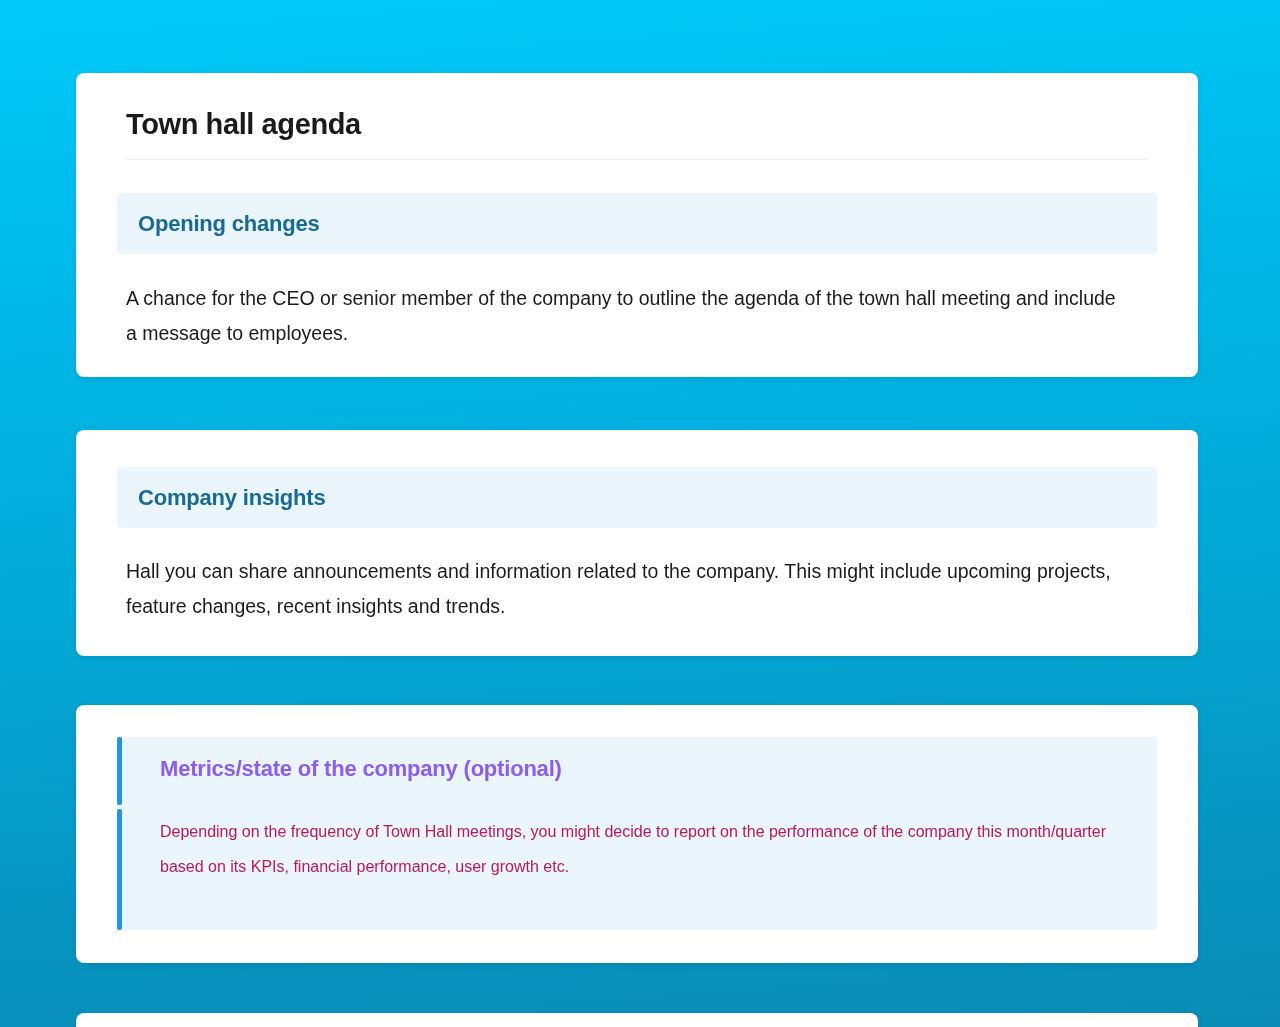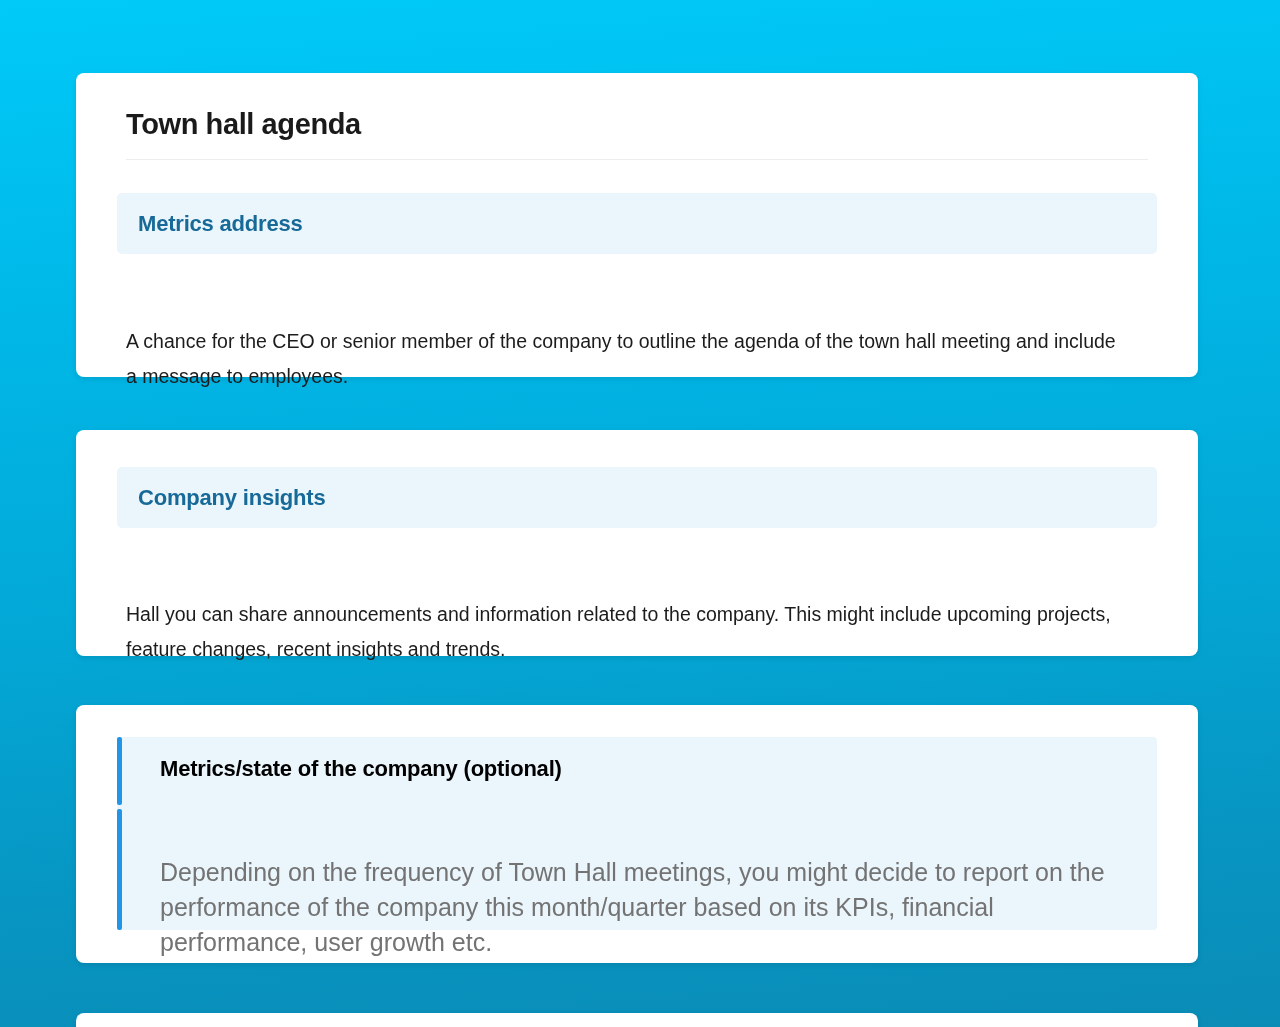--- a/index.html
+++ b/index.html
@@ -81,21 +81,20 @@
   #card-2 .heading-band { top: 37px;  height: 61px; }
 
   
   .body-text {
     position: absolute;
     left: 50px;
     width: 1000px;
     font-size: 19.5px;
     line-height: 35px;
     color: #1c1c1c;
-    margin-top: 43px;
   }
 
   #card-1 .body-text { top: 208px; }
   #card-2 .body-text { top: 124px; }
 
   
   .callout {
     position: absolute;
     left: 41px;
     top: 32px;
@@ -116,47 +115,46 @@
   .accent-bar.seg-top    { top: 0px;  height: 68px; }
   .accent-bar.seg-bottom { top: 72px; height: 121px; }
 
   .callout-heading {
     position: absolute;
     left: 43px;
     top: 19px;
     font-size: 22px;
     font-weight: bold;
     letter-spacing: -0.2px;
-    color: #000000;
+    color: #8b5cf6;
   }
 
   .callout-text {
     position: absolute;
     left: 43px;
     top: 77px;
     width: 980px;
-    font-size: 25px;
+    font-size: 16px;
     line-height: 35px;
-    color: #737373;
-    margin-top: 41px;
+    color: #be185d;
   }
 </style>
 </head>
 <body>
 
 <div id="page">
 
   <div class="card" id="card-1">
 
     <div class="doc-title">Town hall agenda</div>
 
     <div class="title-divider"></div>
 
     <div class="heading-band">
-      <span class="band-label">Metrics address</span>
+      <span class="band-label">Opening changes</span>
     </div>
 
     <div class="body-text">A chance for the CEO or senior member of the company to outline the agenda of the town hall meeting and include a message to employees.</div>
   </div>
 
   <div class="card" id="card-2">
 
     <div class="heading-band">
       <span class="band-label">Company insights</span>
     </div>

